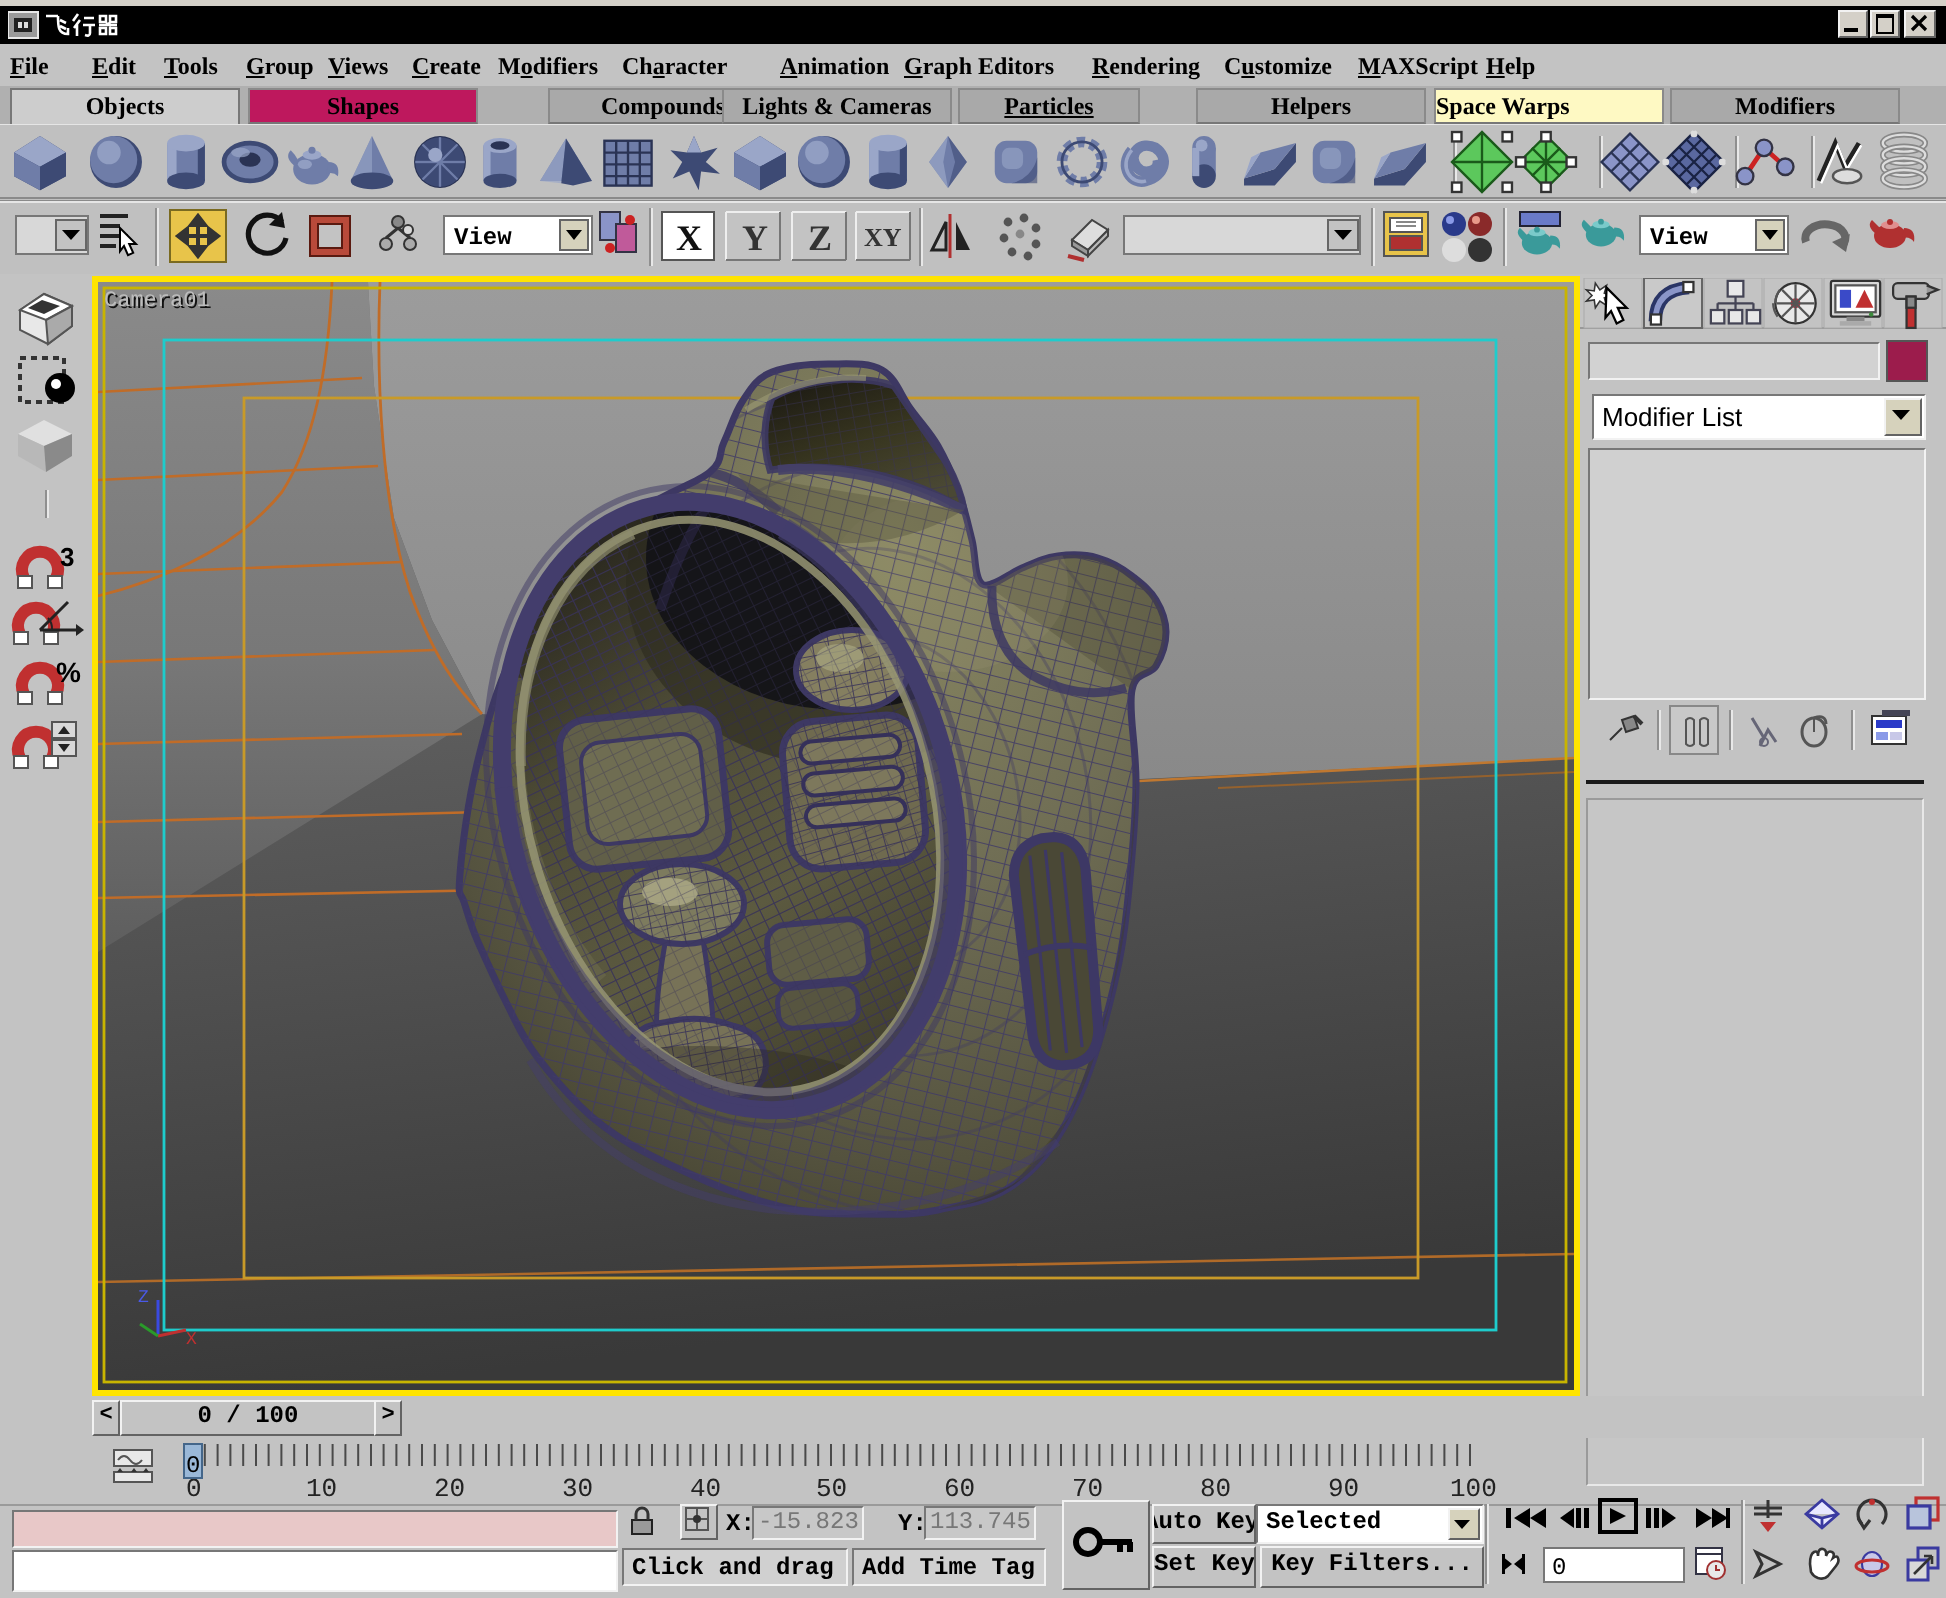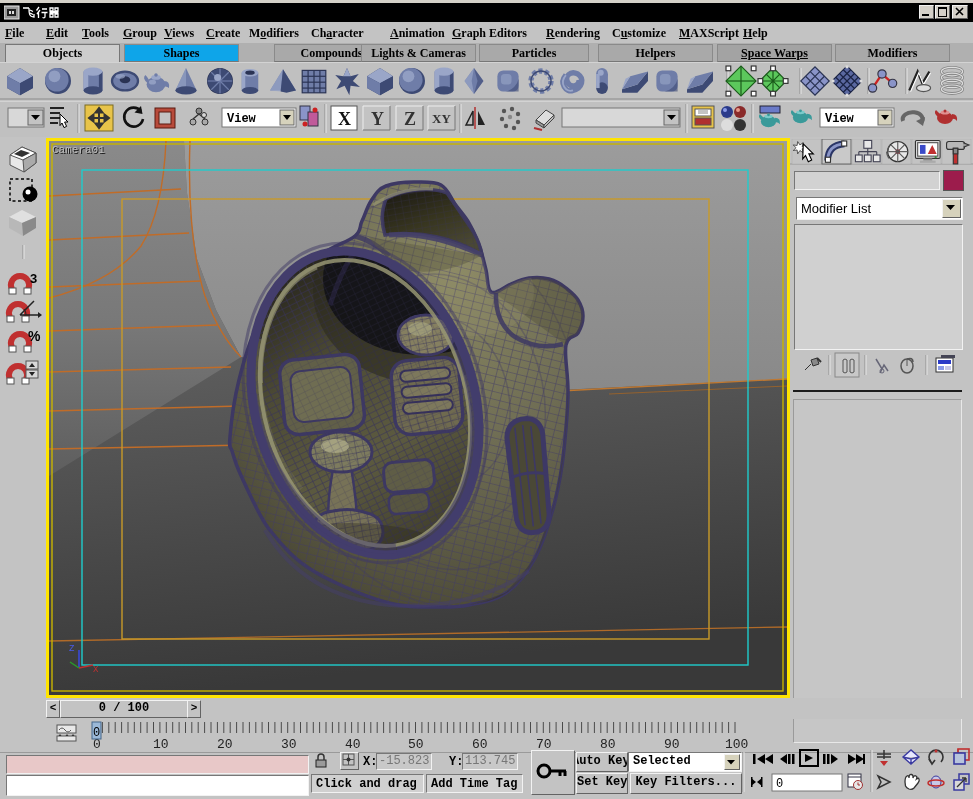--- a/index.html
+++ b/index.html
@@ -46,26 +46,26 @@
 <div class="abs" style="left:249px;top:26px;font:bold 12px 'Liberation Serif',serif;white-space:nowrap;">M<u>o</u>difiers</div>
 <div class="abs" style="left:311px;top:26px;font:bold 12px 'Liberation Serif',serif;white-space:nowrap;">Ch<u>a</u>racter</div>
 <div class="abs" style="left:390px;top:26px;font:bold 12px 'Liberation Serif',serif;white-space:nowrap;"><u>A</u>nimation</div>
 <div class="abs" style="left:452px;top:26px;font:bold 12px 'Liberation Serif',serif;white-space:nowrap;"><u>G</u>raph Editors</div>
 <div class="abs" style="left:546px;top:26px;font:bold 12px 'Liberation Serif',serif;white-space:nowrap;"><u>R</u>endering</div>
 <div class="abs" style="left:612px;top:26px;font:bold 12px 'Liberation Serif',serif;white-space:nowrap;">C<u>u</u>stomize</div>
 <div class="abs" style="left:679px;top:26px;font:bold 12px 'Liberation Serif',serif;white-space:nowrap;"><u>M</u>AXScript</div>
 <div class="abs" style="left:743px;top:26px;font:bold 12px 'Liberation Serif',serif;white-space:nowrap;"><u>H</u>elp</div>
 <div class="abs" style="left:0;top:43px;width:973px;height:19px;background:#b0b0b0;"></div>
 <div class="abs" style="left:5px;top:44px;width:115px;height:18px;background:#cdcdcd;border:1px solid #777;border-bottom:none;box-sizing:border-box;text-align:center;font:bold 12px 'Liberation Serif',serif;line-height:17px;">Objects</div>
-<div class="abs" style="left:124px;top:44px;width:115px;height:18px;background:#0ea5e9;border:1px solid #8a8a8a;border-bottom:1px solid #777;box-sizing:border-box;text-align:center;font:bold 12px 'Liberation Serif',serif;line-height:17px;">Shapes</div>
+<div class="abs" style="left:124px;top:44px;width:115px;height:18px;background:#be185d;border:1px solid #8a8a8a;border-bottom:1px solid #777;box-sizing:border-box;text-align:center;font:bold 12px 'Liberation Serif',serif;line-height:17px;">Shapes</div>
 <div class="abs" style="left:242px;top:44px;width:115px;height:18px;background:#a9a9a9;border:1px solid #8a8a8a;border-bottom:1px solid #777;box-sizing:border-box;text-align:center;font:bold 12px 'Liberation Serif',serif;line-height:17px;margin-left:32px;">Compounds</div>
 <div class="abs" style="left:361px;top:44px;width:115px;height:18px;background:#a9a9a9;border:1px solid #8a8a8a;border-bottom:1px solid #777;box-sizing:border-box;text-align:center;font:bold 12px 'Liberation Serif',serif;line-height:17px;">Lights &amp; Cameras</div>
-<div class="abs" style="left:479px;top:44px;width:110px;height:18px;background:#a9a9a9;border:1px solid #8a8a8a;border-bottom:1px solid #777;box-sizing:border-box;text-align:center;font:bold 12px 'Liberation Serif',serif;line-height:17px;">Particles</div>
+<div class="abs" style="left:479px;top:44px;width:91px;height:18px;background:#a9a9a9;border:1px solid #8a8a8a;border-bottom:1px solid #777;box-sizing:border-box;text-align:center;font:bold 12px 'Liberation Serif',serif;line-height:17px;text-decoration:underline;">Particles</div>
 <div class="abs" style="left:598px;top:44px;width:115px;height:18px;background:#a9a9a9;border:1px solid #8a8a8a;border-bottom:1px solid #777;box-sizing:border-box;text-align:center;font:bold 12px 'Liberation Serif',serif;line-height:17px;">Helpers</div>
-<div class="abs" style="left:717px;top:44px;width:115px;height:18px;background:#a3a3a3;border:1px solid #8a8a8a;border-bottom:1px solid #777;box-sizing:border-box;text-align:center;font:bold 12px 'Liberation Serif',serif;line-height:17px;text-decoration:underline;">Space Warps</div>
+<div class="abs" style="left:717px;top:44px;width:115px;height:18px;background:#fef9c3;border:1px solid #8a8a8a;border-bottom:1px solid #777;box-sizing:border-box;text-align:left;font:bold 12px 'Liberation Serif',serif;line-height:17px;">Space Warps</div>
 <div class="abs" style="left:835px;top:44px;width:115px;height:18px;background:#a9a9a9;border:1px solid #8a8a8a;border-bottom:1px solid #777;box-sizing:border-box;text-align:center;font:bold 12px 'Liberation Serif',serif;line-height:17px;">Modifiers</div>
 <svg class="abs" style="left:0;top:62px;" width="973" height="38">
 <rect width="973" height="38" fill="#c0c0c0"></rect>
       <line x1="0" y1="0" x2="973" y2="0" stroke="#e5e5e5"></line>
       <line x1="0" y1="37" x2="973" y2="37" stroke="#8a8a8a"></line>
 <line x1="727" y1="6" x2="727" y2="32" stroke="#8f8f8f"></line>
       <line x1="728" y1="6" x2="728" y2="32" stroke="#e8e8e8"></line>
 <line x1="800" y1="6" x2="800" y2="32" stroke="#8f8f8f"></line>
       <line x1="801" y1="6" x2="801" y2="32" stroke="#e8e8e8"></line>
 <line x1="868" y1="6" x2="868" y2="32" stroke="#8f8f8f"></line>

